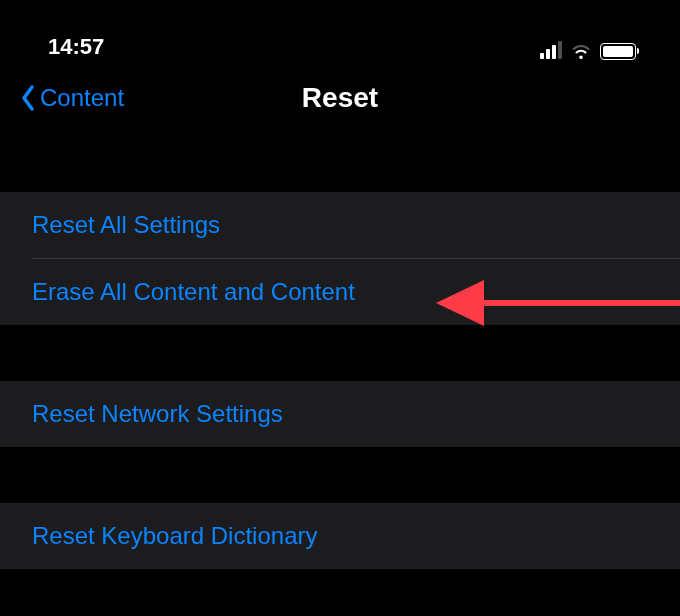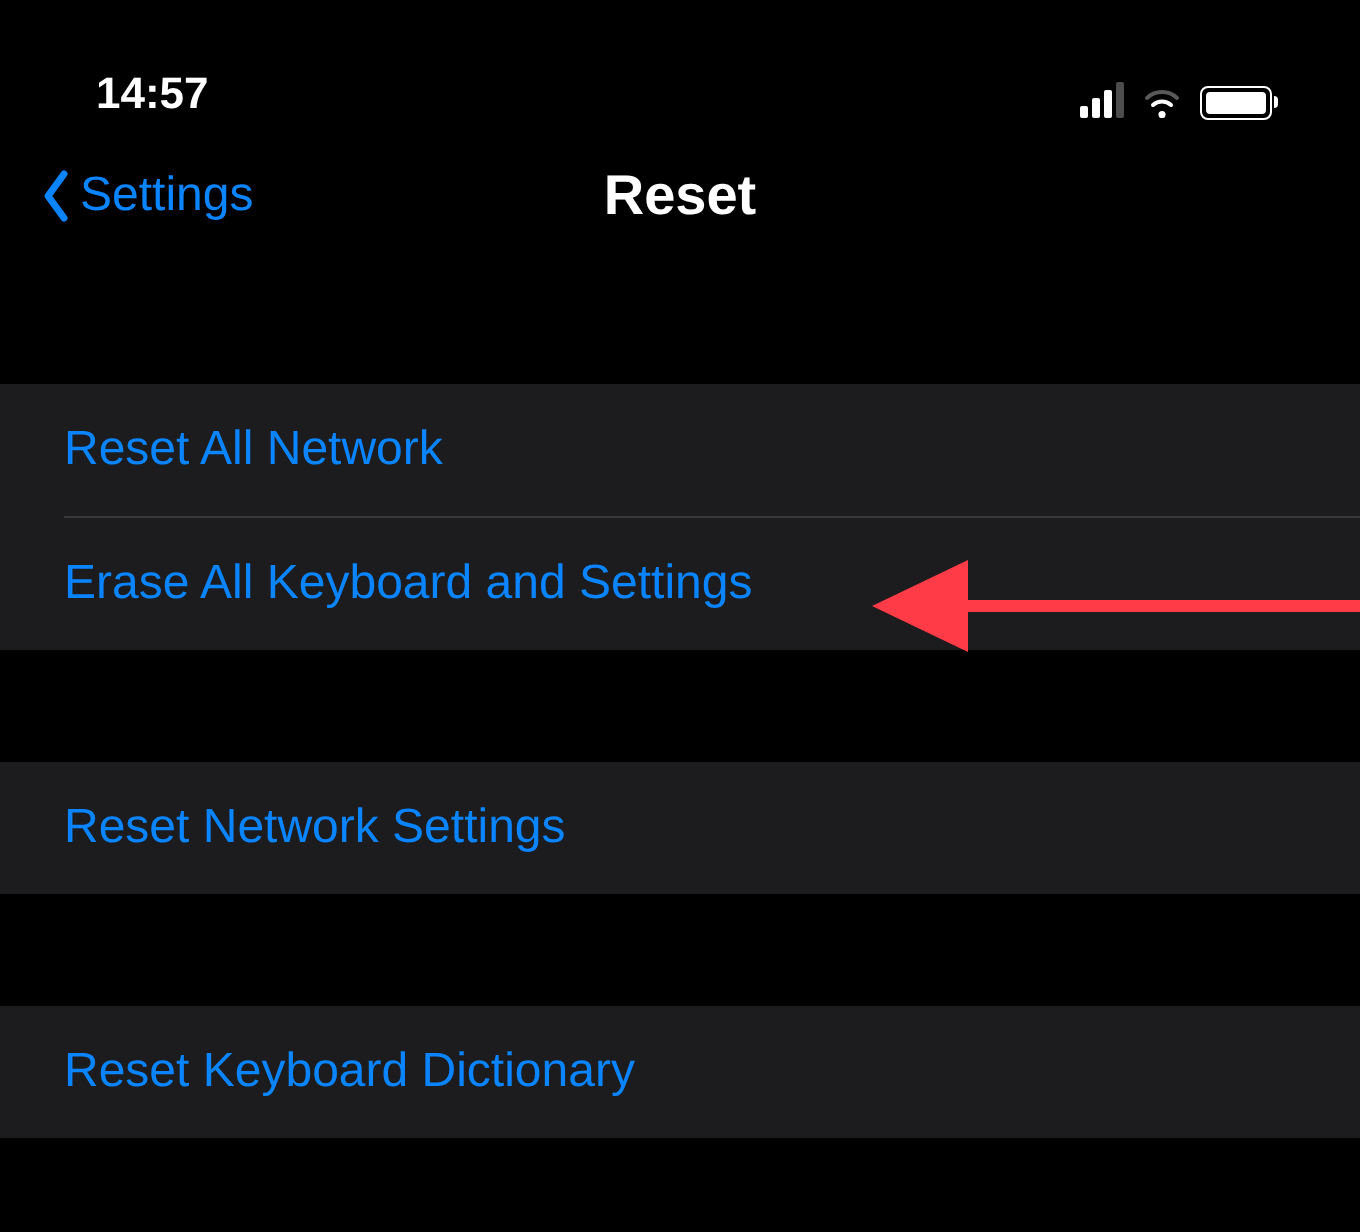--- a/index.html
+++ b/index.html
@@ -164,31 +164,31 @@
       <div class="battery-fill"></div>
     </div>
   </div>
 </div>
 
 <div class="nav-bar">
   <div class="back-button">
     <svg class="chevron-left" viewBox="0 0 16 28">
       <path d="M12 3 L4 14 L12 25" stroke="#0a84ff" stroke-width="3.5" fill="none" stroke-linecap="round" stroke-linejoin="round"></path>
     </svg>
-    <span>Settings</span>
+    <span>Content</span>
   </div>
   <div class="nav-title">Reset</div>
 </div>
 
 <div class="spacer"></div>
 
 <div class="list-group">
-  <div class="list-item">Reset All Network</div>
+  <div class="list-item">Reset All Settings</div>
   <div class="group-divider"></div>
-  <div class="list-item">Erase All Keyboard and Settings</div>
+  <div class="list-item">Erase All Content and Content</div>
 </div>
 
 <div class="spacer-small"></div>
 
 <div class="list-group">
   <div class="list-item">Reset Network Settings</div>
 </div>
 
 <div class="spacer-small"></div>
 

